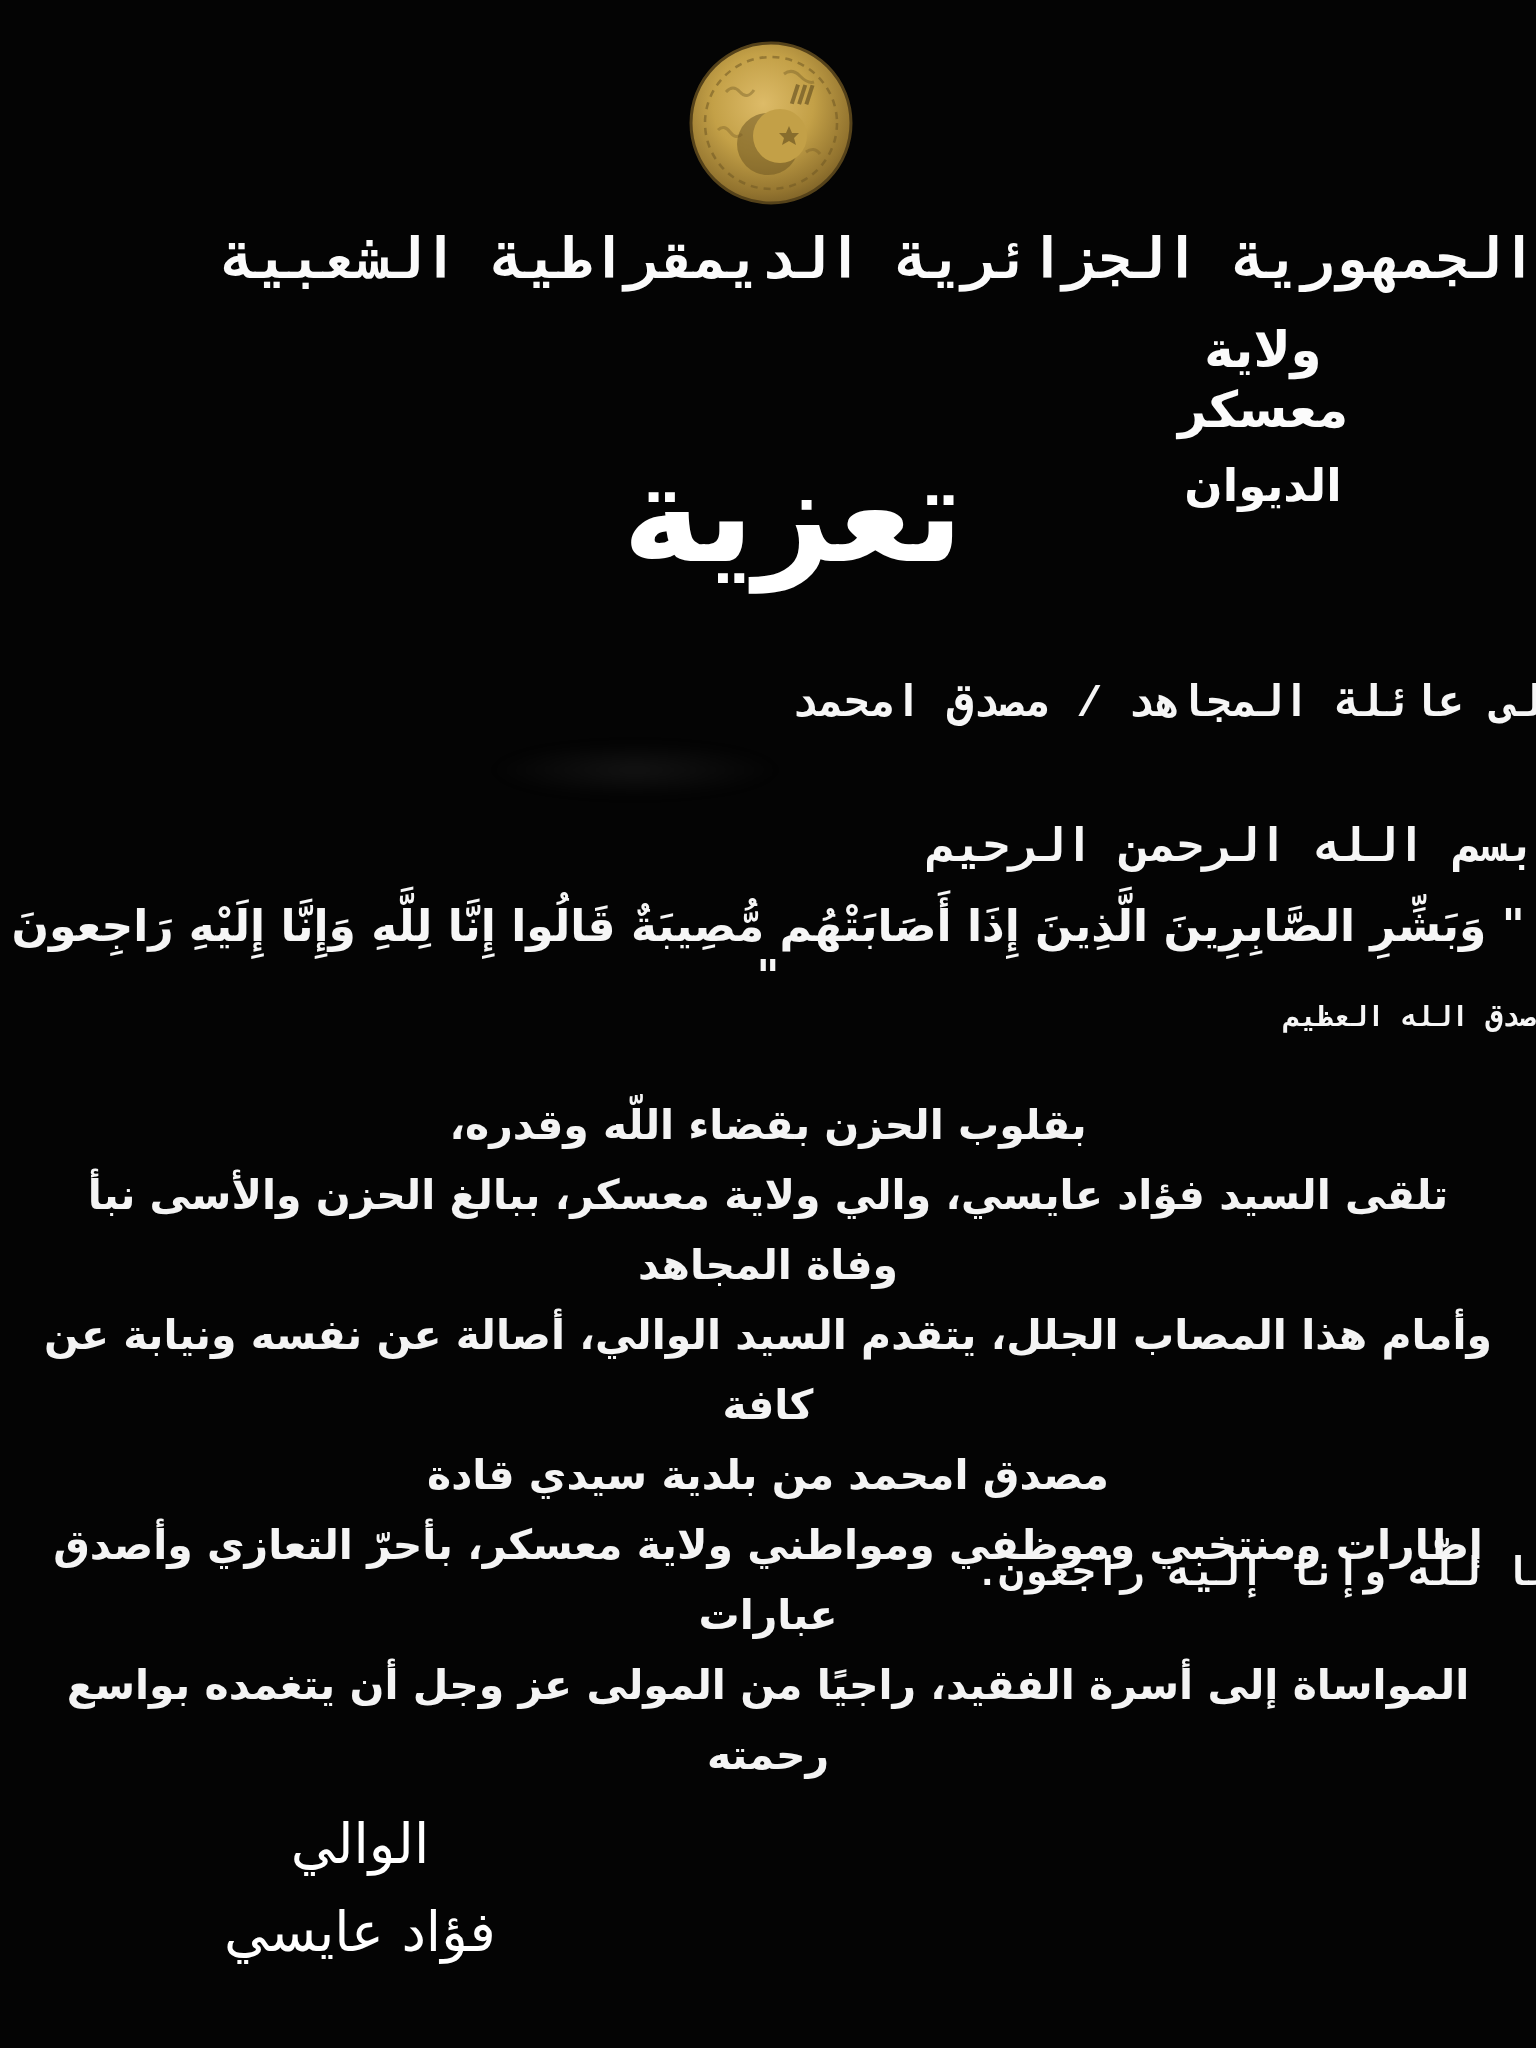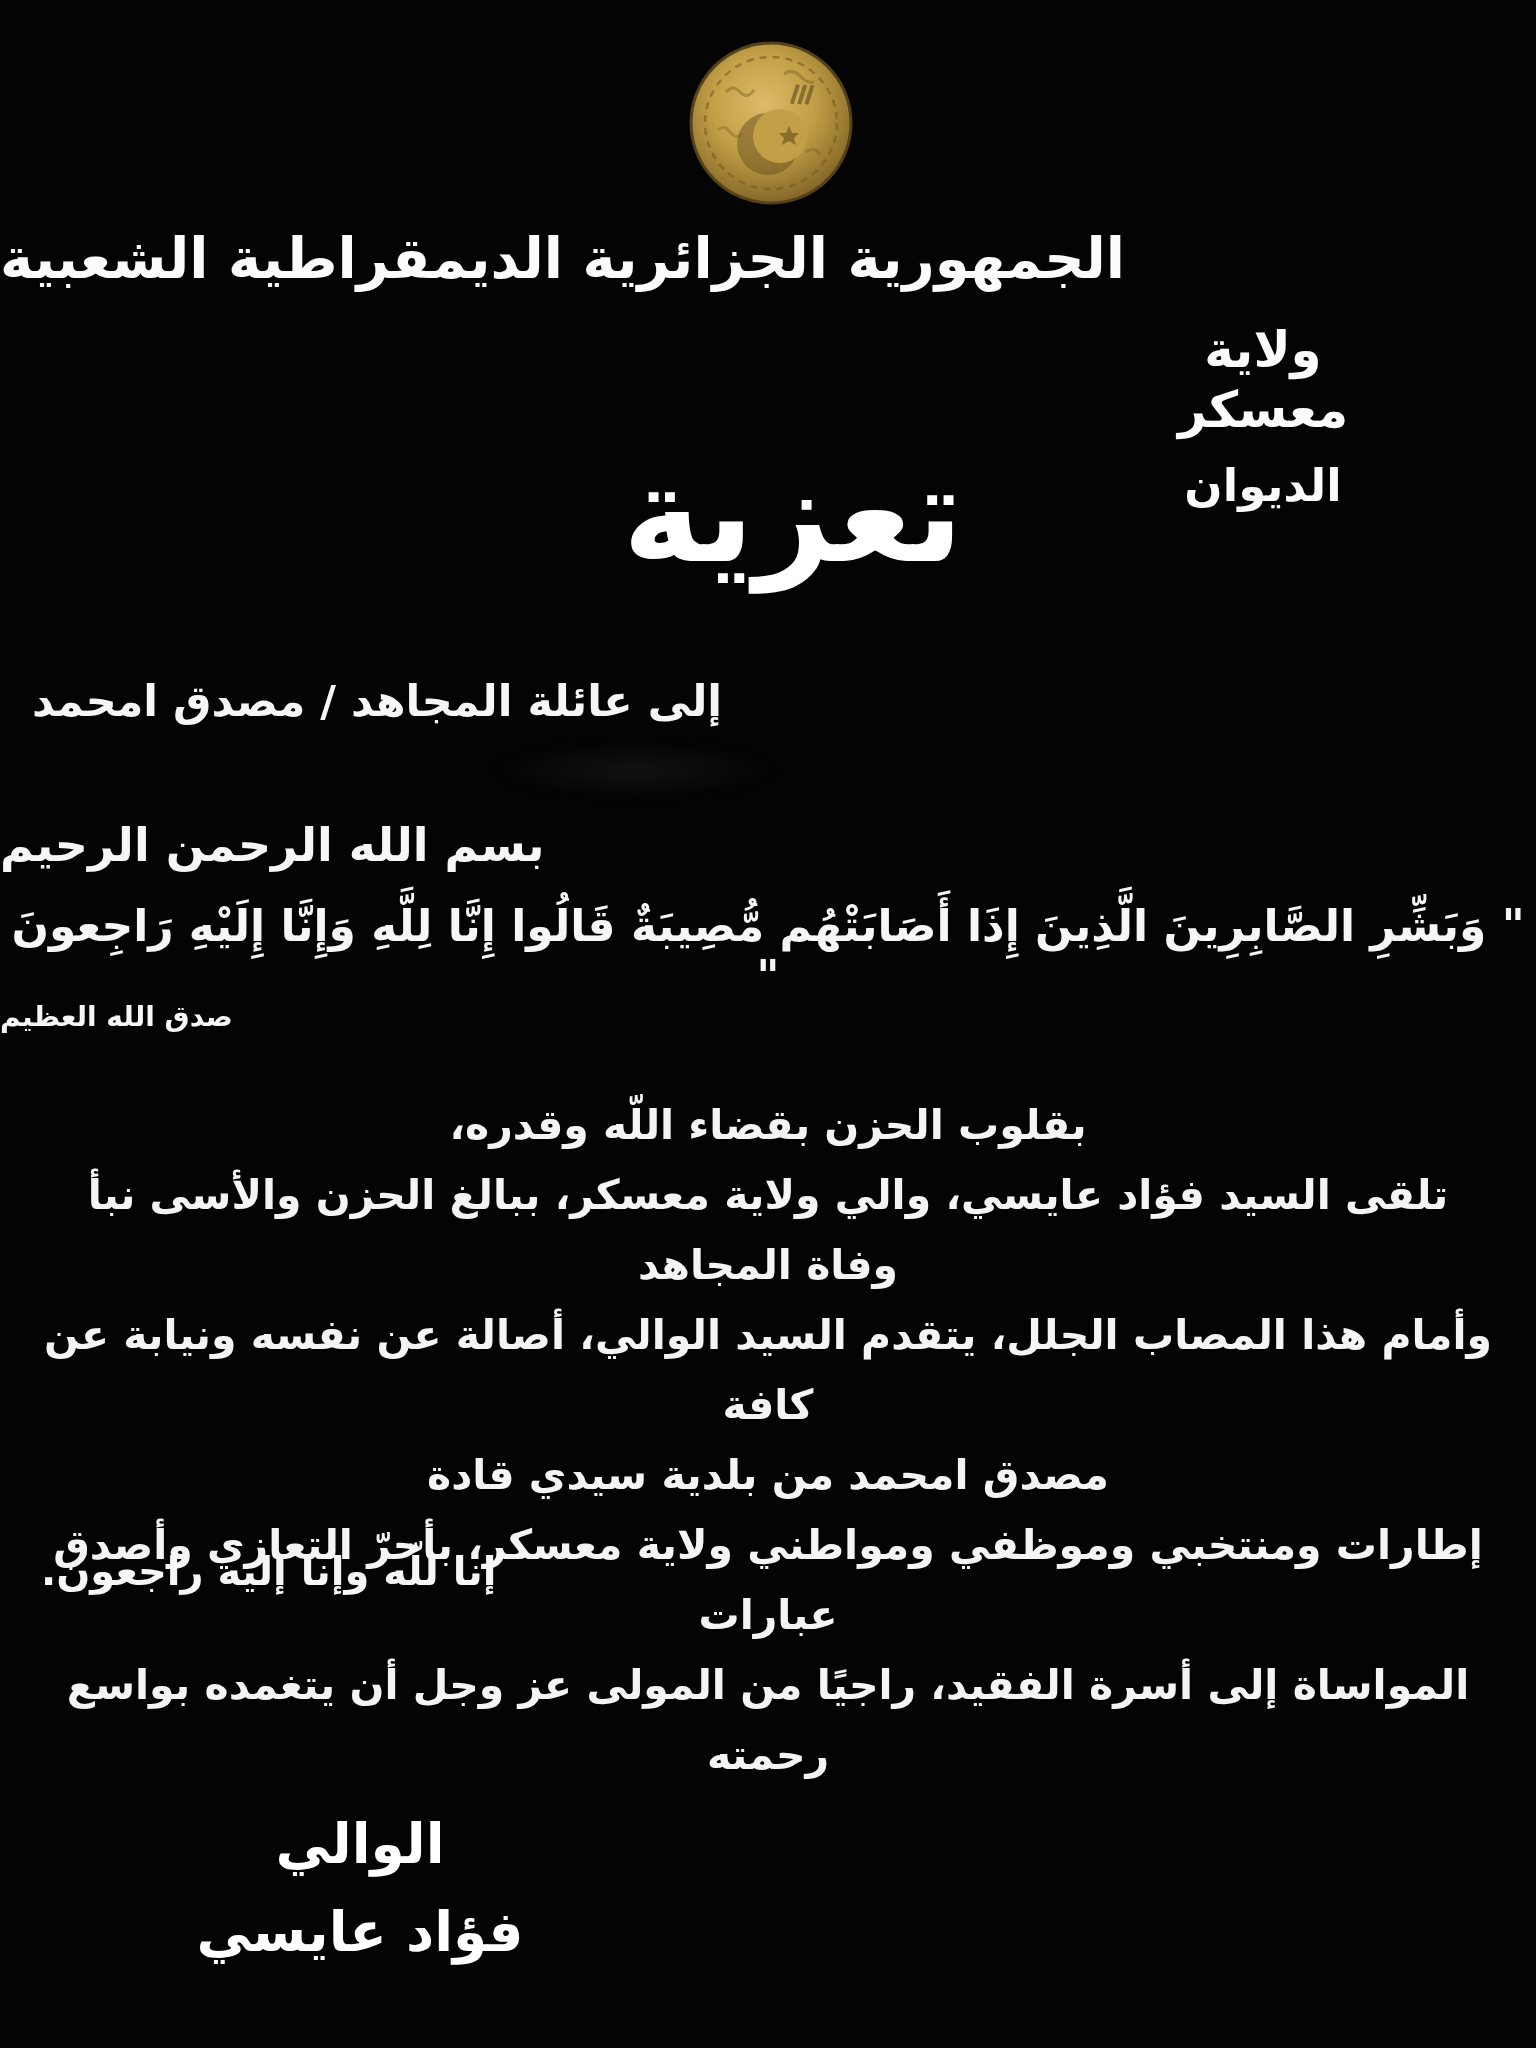--- a/index.html
+++ b/index.html
@@ -5,21 +5,21 @@
   html,body{margin:0;padding:0;}
   body{
     width:1536px;height:2048px;
     background:#040404;
     position:relative;
     overflow:hidden;
     font-family:"DejaVu Sans", sans-serif;
     color:#f6f6f6;
   }
   .abs{position:absolute;}
-  .center{left:0;width:100%;text-align:left;}
+  .center{left:0;width:100%;text-align:right;font-family:Liberation Mono, monospace;}
 
   
   .seal{left:688px;top:40px;width:166px;height:166px;}
 
   
   .republic-line{
     top:226px;font-size:56px;font-weight:bold;color:#fbfbfb;
     letter-spacing:0px;
   }
   .wilaya-block{
@@ -48,21 +48,21 @@
 
   .body-text{
     top:1090px;left:40px;right:40px;text-align:center;
     font-size:41px;font-weight:bold;line-height:70px;color:#f4f4f4;
   }
 
   .closing-line{top:1548px;font-size:40px;font-weight:bold;padding-left:41px;}
 
   .signature-block{
     top:1800px;left:140px;width:440px;text-align:center;
-    font-size:55px;font-weight:bold;line-height:88px;color:#ffffff;
+    font-size:55px;font-weight:normal;line-height:88px;color:#ffffff;
   }
 </style>
 </head>
 <body>
 
 <div class="abs seal">
   <svg width="166" height="166" viewBox="0 0 166 166" xmlns="http://www.w3.org/2000/svg">
     <defs>
       <radialGradient id="goldG" cx="45%" cy="38%" r="70%">
         <stop offset="0%" stop-color="#ddbb68"></stop>

